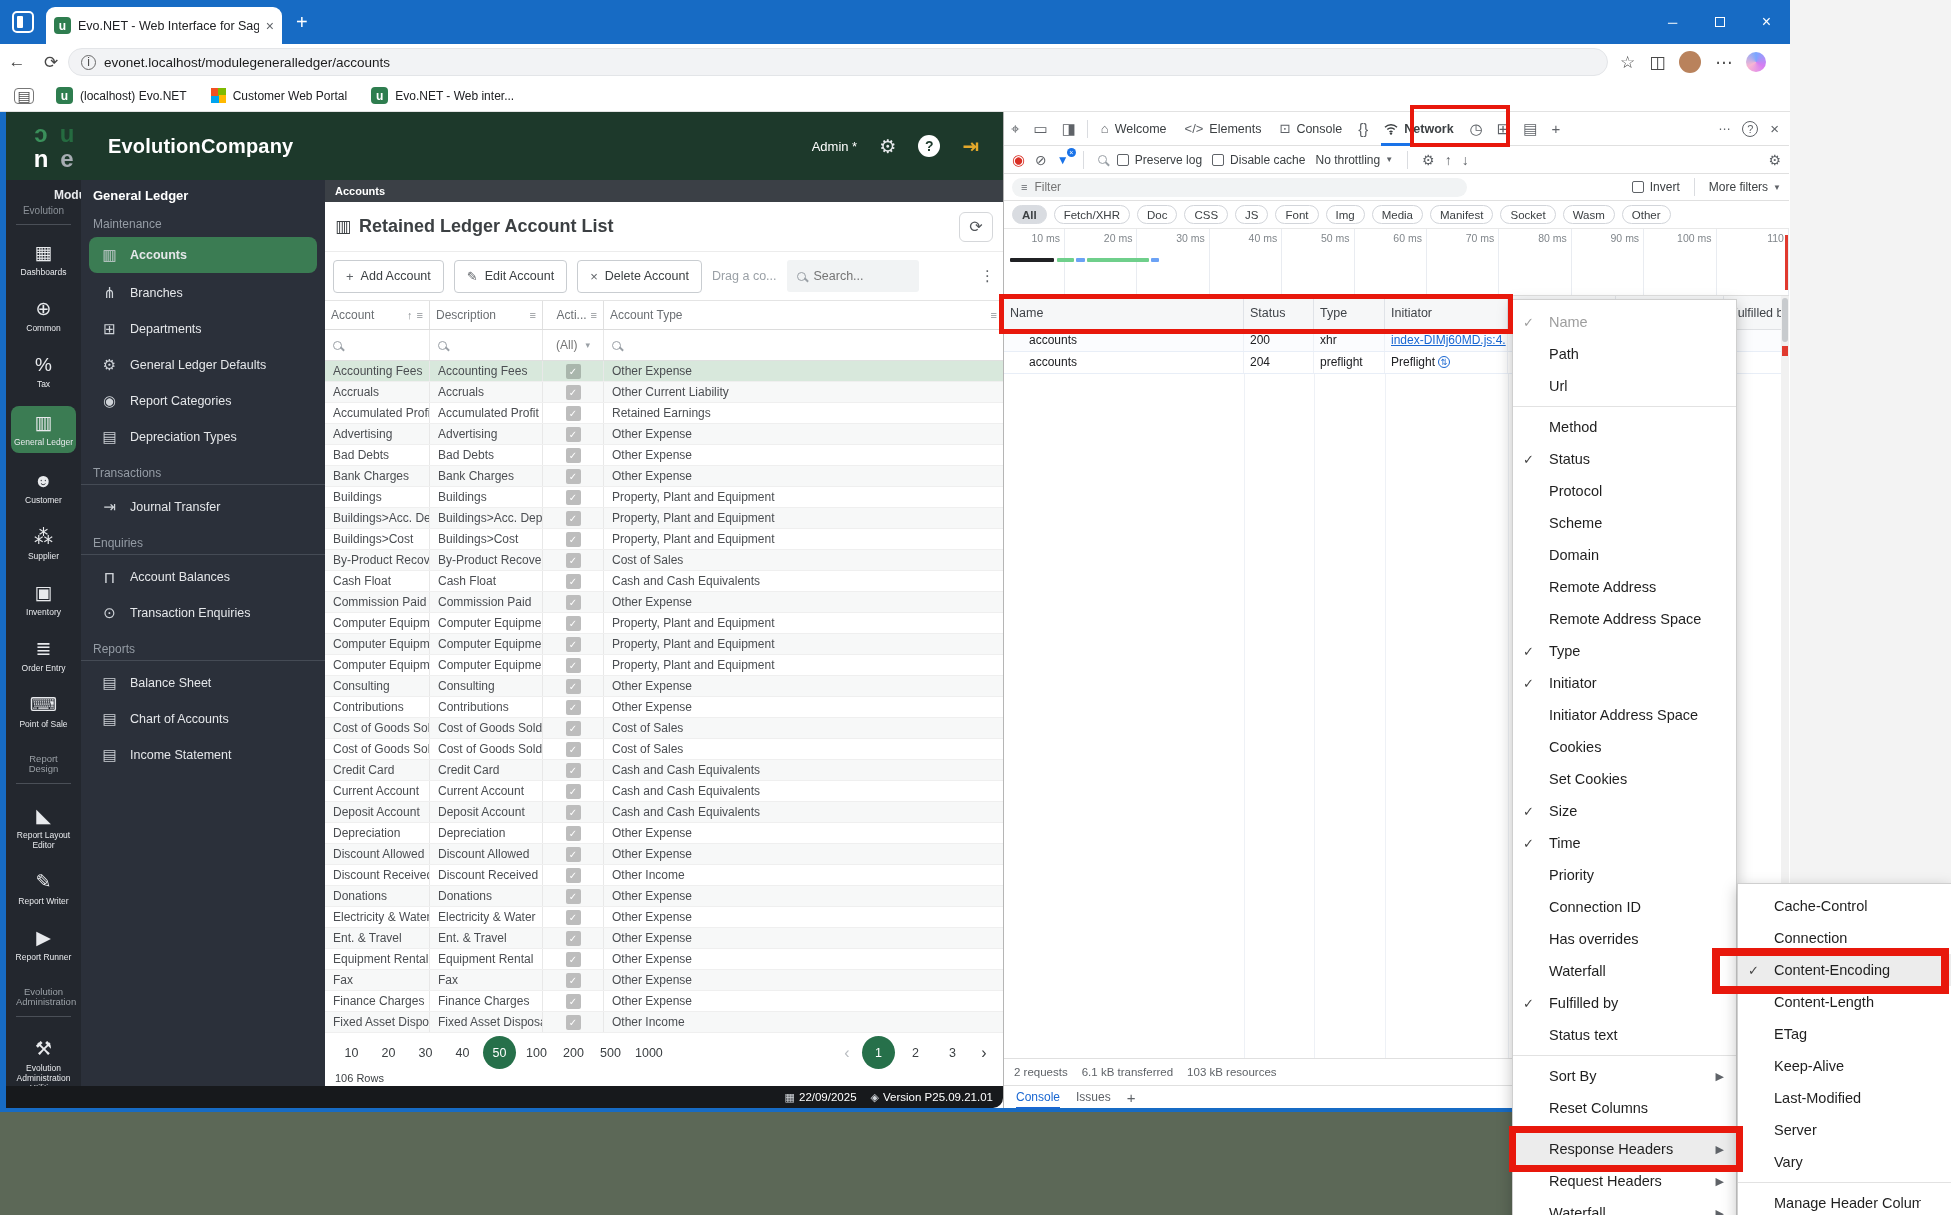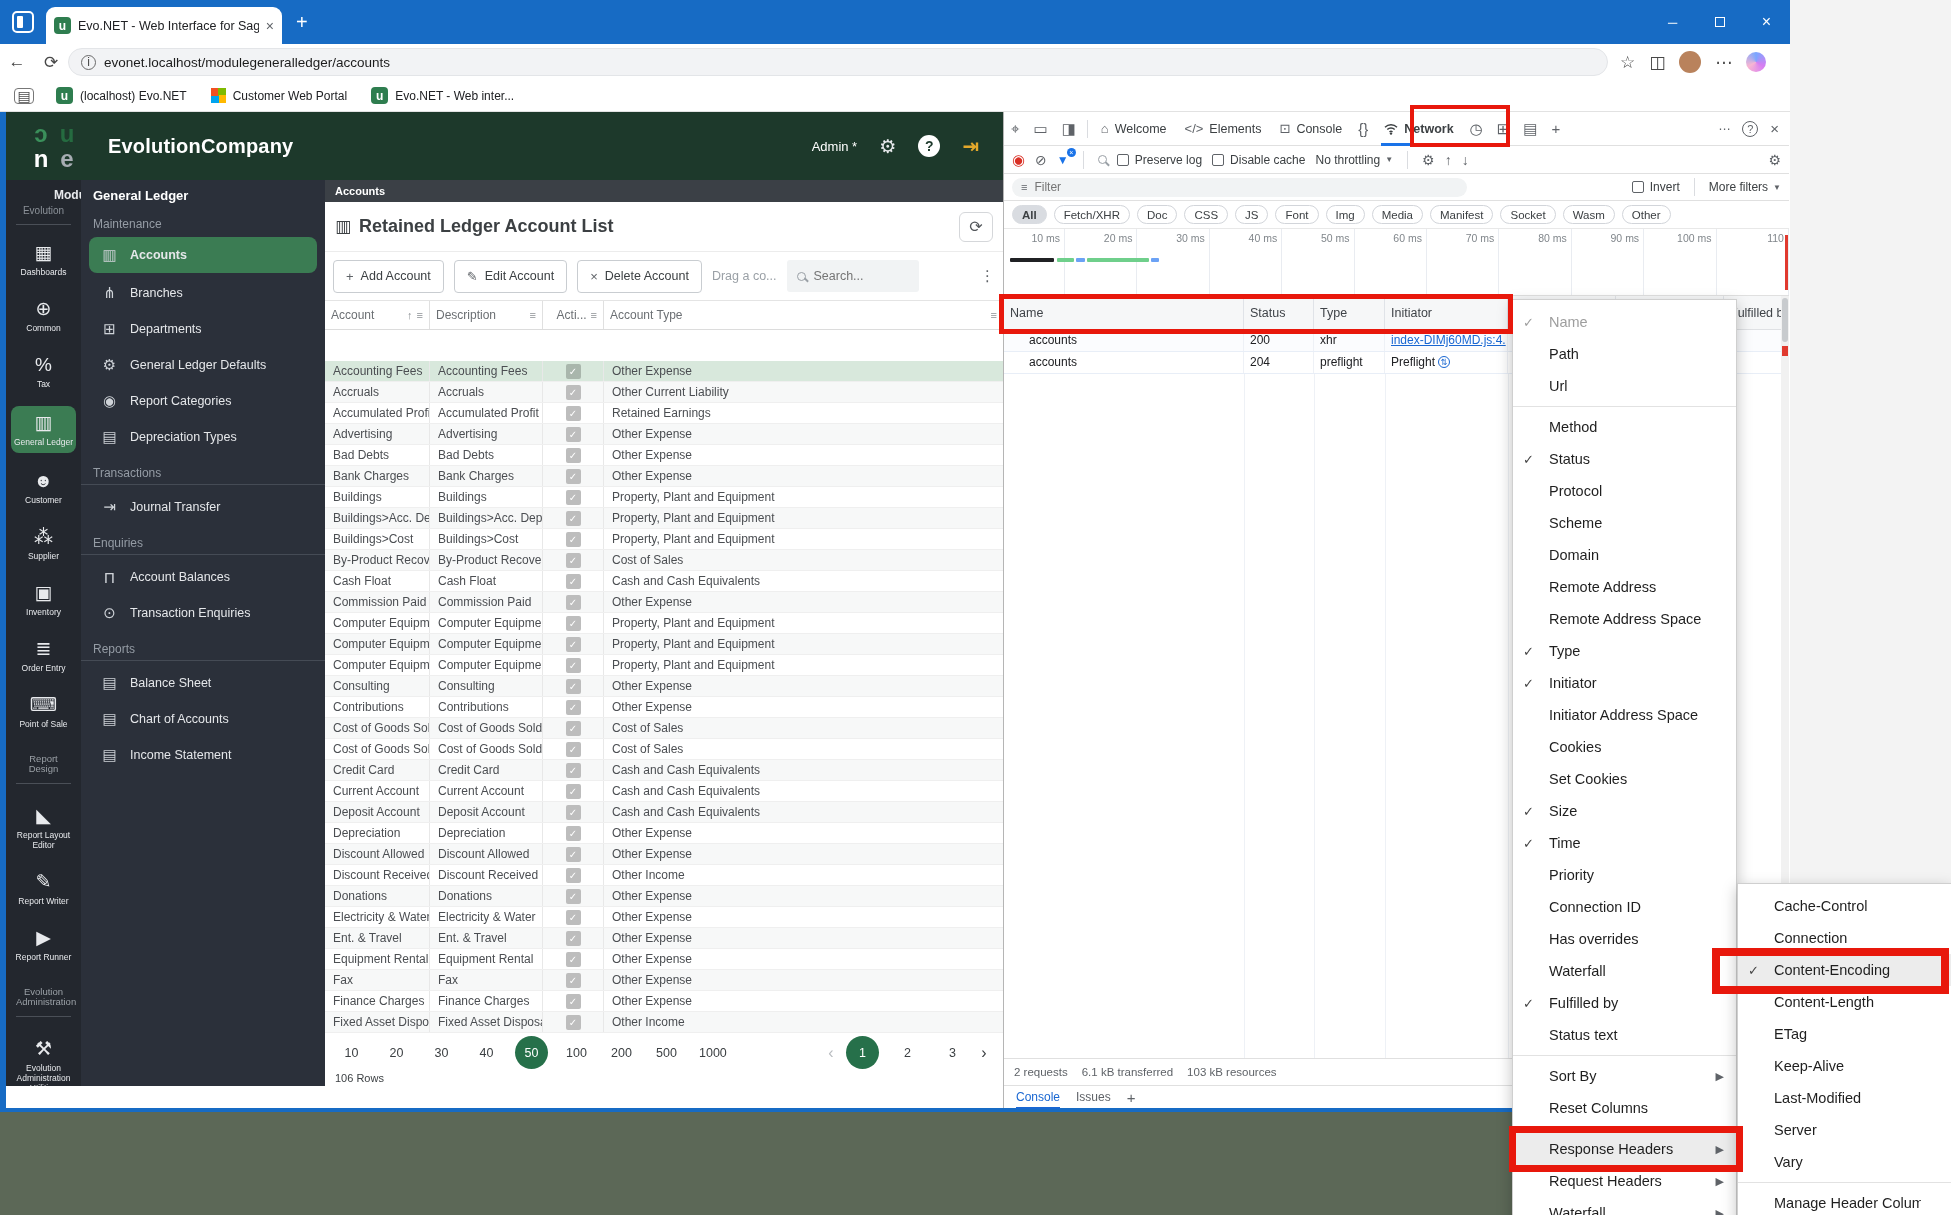--- a/index.html
+++ b/index.html
@@ -98,21 +98,21 @@
   .grow { display:flex; height:21px; font-size:12px; color:#4b4e52; border-bottom:1px solid #efefef; background:#fff; }
   .grow:nth-child(even) { background:#f7f8f8; }
   .grow.f-selected { background:#d8e8dc; }
   .gc { padding:0 8px; line-height:20px; white-space:nowrap; overflow:hidden; border-right:1px solid #e8e8e8; }
   .gc.c-act { display:flex; align-items:center; justify-content:center; padding:0; }
   .gc.c-typ { border-right:none; }
   .cbx { width:15px; height:15px; background:#bdbdbd; border-radius:2px; color:#fff; font-size:10px; line-height:15px; text-align:center; }
   .f-selected .cbx { background:#a9b6ac; }
 
   .pag { position:absolute; left:0; top:853px; width:678px; height:39px; display:flex; align-items:center; padding:0 10px; }
-  .psz { display:flex; align-items:center; gap:12px; }
+  .psz { display:flex; align-items:center; gap:4px; }
   .pbtn { min-width:33px; height:33px; border-radius:50%; display:flex; align-items:center; justify-content:center; font-size:12.5px; color:#3c4043; padding:0 4px; }
   .pbtn.f-active { background:#26704a; color:#fff; }
   .pnav { margin-left:auto; display:flex; align-items:center; gap:6px; }
   .parr { color:#b9bdc1; font-size:16px; width:18px; text-align:center; }
   .parr.en { color:#3c4043; }
   .rows-label { position:absolute; left:10px; top:892px; font-size:11px; color:#3c4043; }
   .app-foot { position:absolute; left:0; top:974px; width:997px; height:22px; background:#17191c; border-radius:0 0 10px 0; color:#fff; font-size:11.5px; display:flex; align-items:center; justify-content:flex-end; gap:14px; padding-right:10px; }
   .fic { font-size:11px; color:#cfd3d8; margin-right:4px; }
 
   
@@ -457,20 +457,37 @@
         <div class="gh c-act">
           <span>Acti...</span>
           <span class="ic">≡</span>
         </div>
         <div class="gh c-typ">
           <span class="gl">Account Type</span>
           <span class="ic">≡</span>
         </div>
       </div>
 
+      <div class="gfilter">
+        <div class="gf c-acc">
+            <span class="mag"></span>
+          </div>
+        <div class="gf c-des">
+            <span class="mag"></span>
+          </div>
+        <div class="gf c-act">
+          <span class="allsel">
+              <span>(All)</span>
+              <span class="ic" style="font-size:9px;color:#9aa0a6">▾</span>
+            </span>
+        </div>
+        <div class="gf c-typ">
+            <span class="mag"></span>
+          </div>
+      </div>
 
       <div class="grows">
 
       <div class="grow f-selected">
           <div class="gc c-acc">Accounting Fees</div>
           <div class="gc c-des">Accounting Fees</div>
           <div class="gc c-act">
               <span class="cbx">✓</span>
             </div>
           <div class="gc c-typ">Other Expense</div>
@@ -769,20 +786,24 @@
               <div class="pbtn">
                 <span>3</span>
               </div>
             </div>
           <span class="parr en">›</span>
         </div>
       </div>
       <div class="rows-label">106 Rows</div>
     </div>
 
+    <div class="app-foot">
+      <span><span class="fic">▦</span><span>22/09/2025</span></span>
+      <span><span class="fic">◈</span><span>Version P25.09.21.01</span></span>
+    </div>
   </div>
 
   <div class="devtools">
 
     <div class="dtabs">
       <span class="dic">⌖</span>
       <span class="dic">▭</span>
       <span class="dic">◨</span>
       <span class="dsep"></span>
       <div class="dtab">

